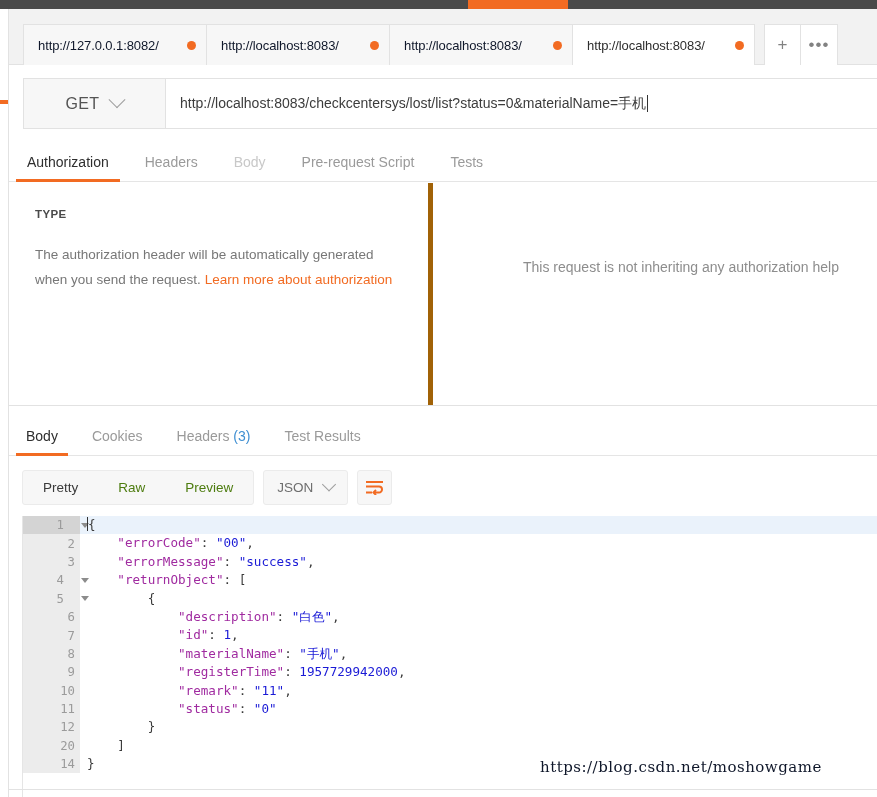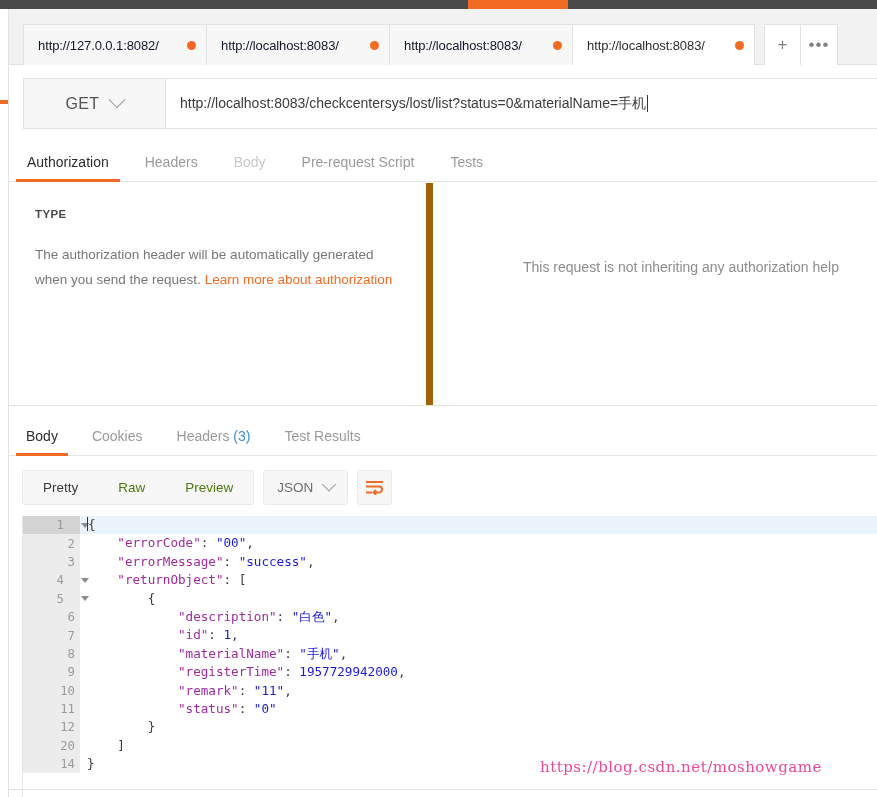--- a/index.html
+++ b/index.html
@@ -218,21 +218,21 @@
     top: 183px;
     left: 9px;
     width: 868px;
     height: 222px;
     display: flex;
     box-sizing: border-box;
   }
   .auth-left {
     width: 424px;
     box-sizing: border-box;
-    border-right: 7px solid #a16207;
+    border-right: 5px solid #a16207;
     padding: 25px 24px 0 26px;
   }
   .type-label {
     font-size: 11.5px;
     font-weight: bold;
     color: #4a4a4a;
     letter-spacing: 0.4px;
     margin-bottom: 11px;
   }
   .type-select {
@@ -422,21 +422,21 @@
     vertical-align: -2px;
   }
 
   
   .watermark {
     position: absolute;
     top: 780px;
     left: 540px;
     font-family: "DejaVu Serif", serif;
     font-size: 15px;
-    color: #ec4899;
+    color: #0f172a;
     letter-spacing: 0.5px;
     white-space: nowrap;
     transform: translateY(-22px);
   }
   .bottom-line {
     position: absolute;
     top: 789px;
     left: 9px;
     width: 868px;
     height: 1px;

